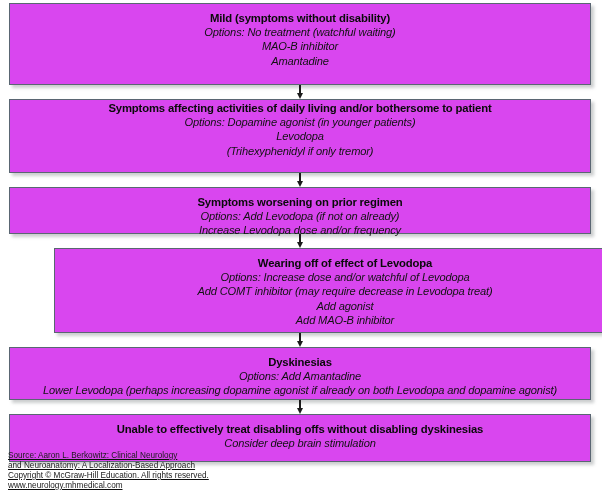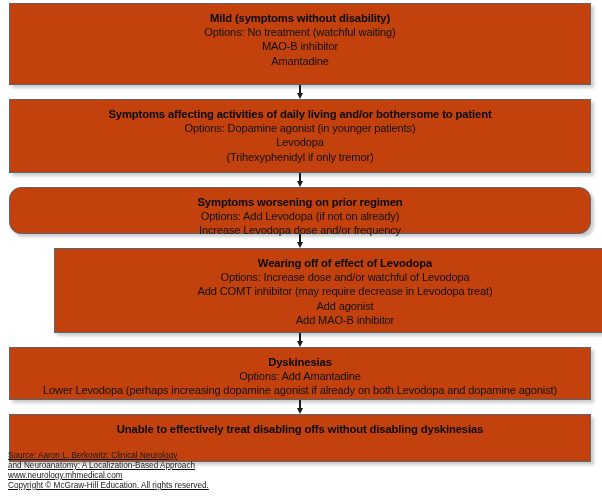--- a/index.html
+++ b/index.html
@@ -23,37 +23,38 @@
     height: 503px;
     box-sizing: border-box;
     padding: 3px 10px 0 6px;
   }
 
   .flow-box {
     position: relative;
     box-sizing: border-box;
     width: 582px;
     margin: 0 0 0 3px;
-    background: #c2410c;
+    background: #d946ef;
     border: 1.5px solid #5a6672;
     box-shadow: 3px 3px 3px rgba(120,125,130,0.38);
     text-align: center;
     padding: 4px 8px 5px 8px;
   }
 
   .box-title {
     font-weight: bold;
     font-size: 11.3px;
     line-height: 14.2px;
     letter-spacing: -0.15px;
     color: #0a0a0a;
     white-space: nowrap;
   }
 
   .box-line {
+    font-style: italic;
     font-size: 11.1px;
     line-height: 14.2px;
     letter-spacing: -0.15px;
     color: #121212;
     white-space: nowrap;
   }
 
   
   .connector {
     position: relative;
@@ -77,22 +78,22 @@
     margin-left: -3.5px;
     width: 0;
     height: 0;
     border-left: 3.5px solid transparent;
     border-right: 3.5px solid transparent;
     border-top: 6px solid #1b1b1b;
   }
 
   
   .box-h1 { height: 82px;  padding-top: 7px; }
-  .box-h2 { height: 74px;  padding-top: 7px; }
-  .box-h3 { height: 47px;  padding-top: 7px; border-radius: 12px; }
+  .box-h2 { height: 74px;  padding-top: 1px; }
+  .box-h3 { height: 47px;  padding-top: 7px; }
   .box-h4 { height: 85px;  padding-top: 7px; margin-left: 48px; }
   .box-h5 { height: 53px;  padding-top: 7px; text-align: center; }
   .box-h6 { height: 48px;  padding-top: 7px; }
 
   #footer {
     position: absolute;
     left: 8px;
     top: 451px;
     width: 420px;
     text-decoration: underline;
@@ -163,22 +164,23 @@
     <div class="box-line">Lower Levodopa (perhaps increasing dopamine agonist if already on both Levodopa and dopamine agonist)</div>
   </div>
 
   <div class="connector">
     <div class="stem"></div>
     <div class="head"></div>
   </div>
 
   <div class="flow-box box-h6">
     <div class="box-title">Unable to effectively treat disabling offs without disabling dyskinesias</div>
+    <div class="box-line">Consider deep brain stimulation</div>
   </div>
 
   <div id="footer">
     <div class="footer-line">Source: Aaron L. Berkowitz: Clinical Neurology</div>
     <div class="footer-line">and Neuroanatomy: A Localization-Based Approach</div>
+    <div class="footer-line">Copyright © McGraw-Hill Education. All rights reserved.</div>
     <div class="footer-line">www.neurology.mhmedical.com</div>
-    <div class="footer-line">Copyright © McGraw-Hill Education. All rights reserved.</div>
   </div>
 
 </div>
 
 </body></html>

